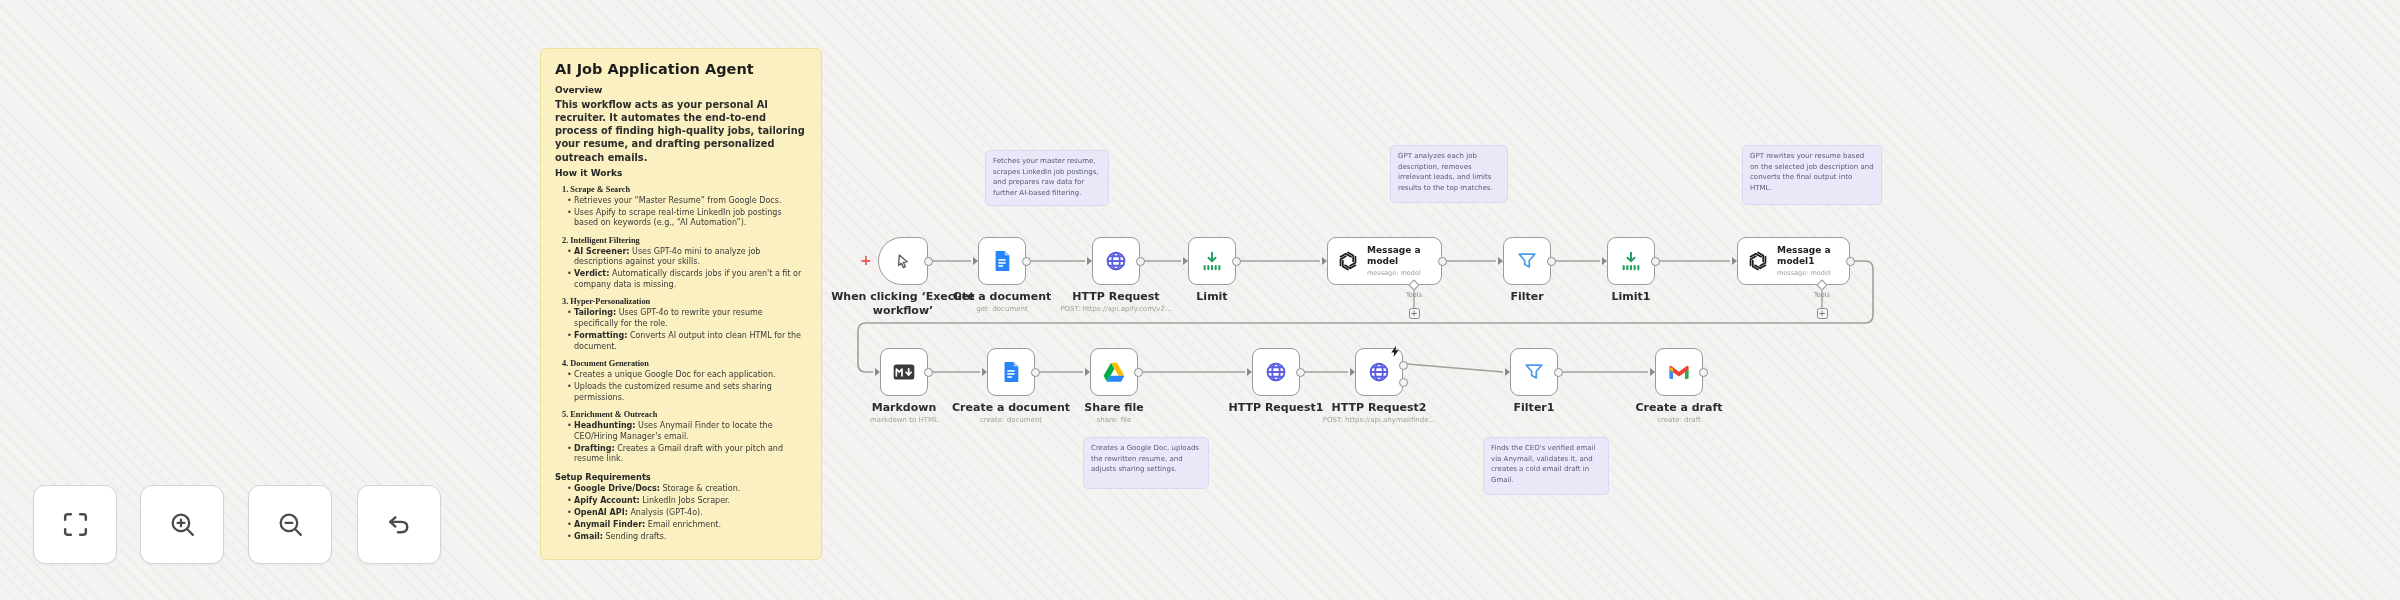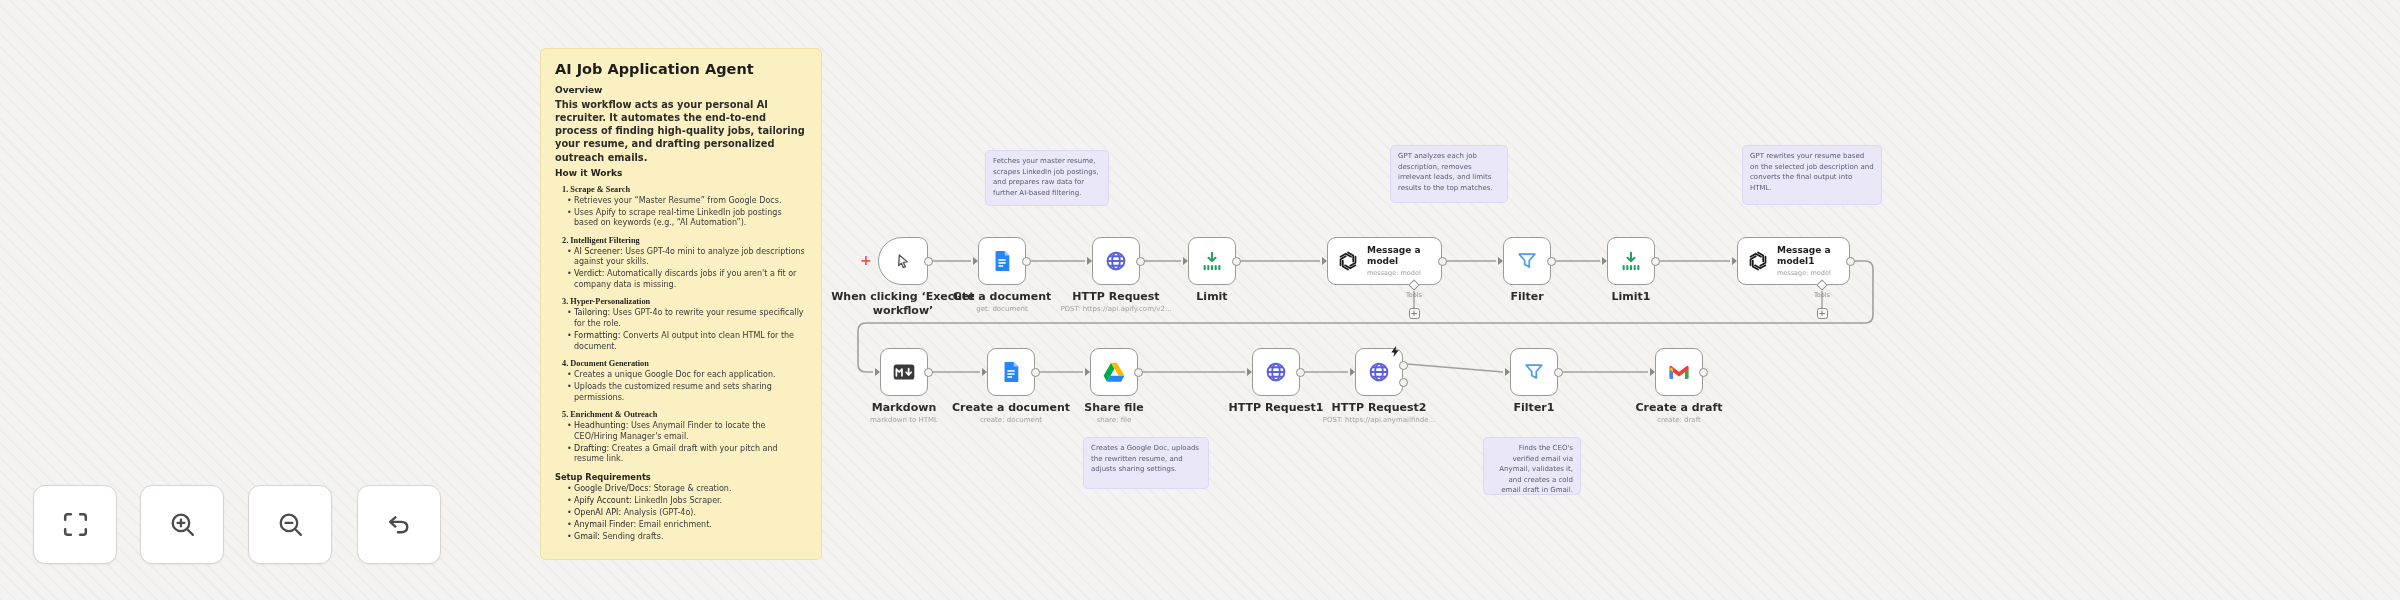--- a/index.html
+++ b/index.html
@@ -12,21 +12,21 @@
        background:#FBF0C1;border:1px solid #EDDf9e;border-radius:6px;
        padding:12px 14px;box-sizing:border-box;}
   .note-title{font-size:14.5px;font-weight:700;color:#1d1d1d;margin:0 0 7px;}
   .note-h{font-size:9px;font-weight:700;color:#242424;margin:8px 0 3px;}
   .note-p{font-size:9.8px;font-weight:600;color:#2c2c2c;line-height:1.34;margin:0;}
   .note-sec-h{font-size:8.3px;font-weight:700;color:#242424;margin:7px 0 2px;}
   .note-sec-h.indent{margin-left:7px;font-family:Liberation Serif, serif;}
   ul.note-list{list-style:none;margin:0;padding:0 0 0 12px;}
   .note-list li{position:relative;font-size:8px;color:#3a3a3a;line-height:1.32;padding-left:7px;margin:1.5px 0;}
   .note-list li::before{content:"\2022";position:absolute;left:0;top:0;color:#3a3a3a;}
-  .note-list li b{font-weight:400;color:#2a2a2a;}
+  .note-list li b{font-weight:700;color:#2a2a2a;}
   
   .sticky-purple{position:absolute;background:#EAE7F8;border:1px solid #DCD7F0;border-radius:5px;
        color:#565b76;font-size:7px;line-height:1.5;padding:5px 7px;box-sizing:border-box;}
   
   .node{position:absolute;background:#fff;border:1.6px solid #9a9a97;border-radius:9px;
        display:flex;align-items:center;justify-content:center;box-sizing:border-box;cursor:pointer;}
   .node.trigger{border-radius:24px 9px 9px 24px;}
   .node.wide{justify-content:flex-start;gap:8px;padding:16px 9px;}
   .node svg.nicon{width:22px;height:22px;flex:0 0 auto;}
   .wtext{display:flex;flex-direction:column;}
@@ -346,21 +346,21 @@
         <span class="port-out" style="top: 19px;"></span>
       </div>
       <div class="labelwrap" style="left: 1604px; top: 401px;">
         <div class="nlabel">Create a draft</div>
         <div class="nsub">create: draft</div>
       </div>
       <div class="sticky-purple" style="left: 985px; top: 150px; width: 124px; height: 56px;">Fetches your master resume, scrapes LinkedIn job postings, and prepares raw data for further AI-based filtering.</div>
       <div class="sticky-purple" style="left: 1390px; top: 145px; width: 118px; height: 58px;">GPT analyzes each job description, removes irrelevant leads, and limits results to the top matches.</div>
       <div class="sticky-purple" style="left: 1742px; top: 145px; width: 140px; height: 60px;">GPT rewrites your resume based on the selected job description and converts the final output into HTML.</div>
       <div class="sticky-purple" style="left: 1083px; top: 437px; width: 126px; height: 52px;">Creates a Google Doc, uploads the rewritten resume, and adjusts sharing settings.</div>
-      <div class="sticky-purple" style="left: 1483px; top: 437px; width: 98px; height: 58px; text-align: right;">Finds the CEO's verified email via Anymail, validates it, and creates a cold email draft in Gmail.</div>
+      <div class="sticky-purple" style="left: 1483px; top: 437px; width: 126px; height: 58px;">Finds the CEO's verified email via Anymail, validates it, and creates a cold email draft in Gmail.</div>
     </div>
 
   <div class="toolbar-btn" style="left:33px;top:485px">
     <svg viewBox="0 0 30 30" fill="none" stroke="#4b4b4b" stroke-width="2.4" stroke-linecap="round">
       <path d="M10.5 5 H7.5 Q5 5 5 7.5 V10.5"></path>
         <path d="M19.5 5 H22.5 Q25 5 25 7.5 V10.5"></path>
       <path d="M25 19.5 V22.5 Q25 25 22.5 25 H19.5"></path>
         <path d="M5 19.5 V22.5 Q5 25 7.5 25 H10.5"></path>
     </svg>
   </div>

